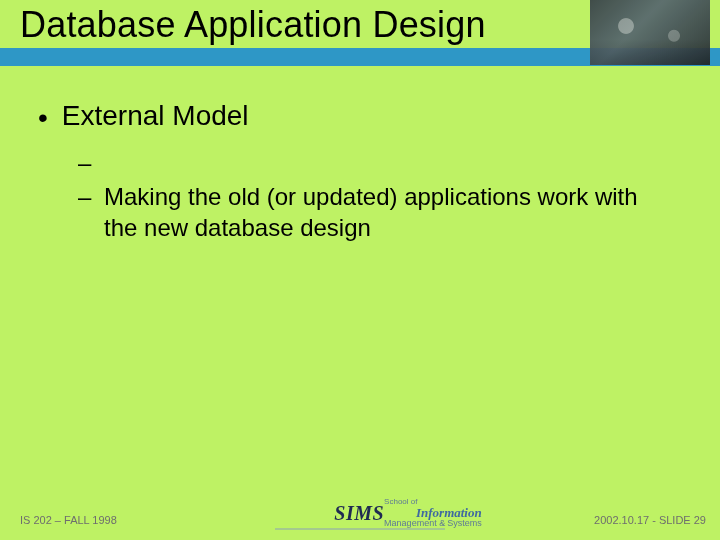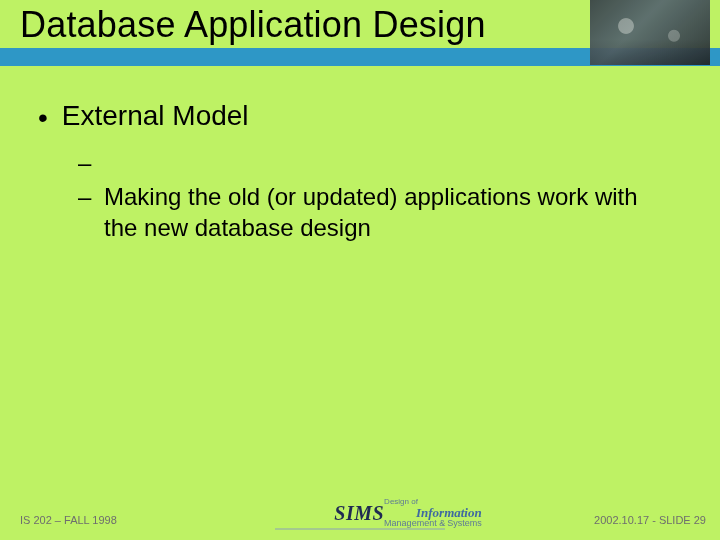--- a/index.html
+++ b/index.html
@@ -99,21 +99,21 @@
       </div>
     </div>
   </div>
 
   <div class="footer">
     <div class="footer-left">IS 202 – FALL 1998</div>
 
     <div class="footer-center">
       <span class="sims-mark">SIMS</span>
       <span class="sims-stack">
-        <span class="sims-line1">Design of</span>
+        <span class="sims-line1">School of</span>
         <span class="sims-line2">Information</span>
         <span class="sims-line3">
           <span>Management</span>
           <span class="amp">&amp;</span><span>Systems</span>
         </span>
       </span>
     </div>
     <div class="sims-underline"></div>
 
     <div class="footer-right">2002.10.17 - SLIDE 29</div>

